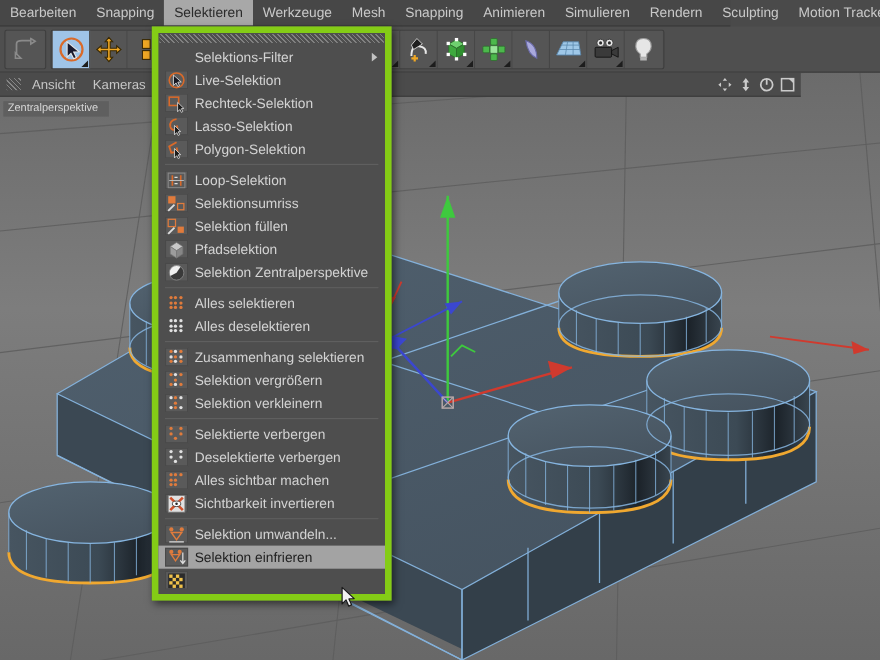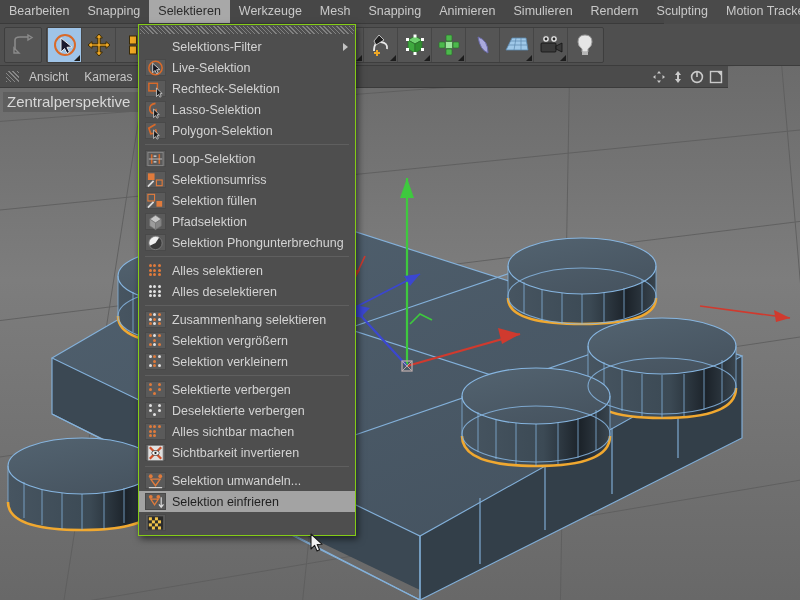--- a/index.html
+++ b/index.html
@@ -81,31 +81,31 @@
     width:13px;height:11px;margin-left:6px;margin-right:2px;
     background-image:
       repeating-linear-gradient(45deg,#9a9a9a 0 1px,transparent 1px 3px);
     opacity:.75;
   }
   #vpicons{ margin-left:auto; display:flex; align-items:center; padding-right:4px; gap:2px;}
   .vpi{ width:17px;height:17px;display:flex;align-items:center;justify-content:center;color:#c9c9c9;font-size:12px;}
 
   #vplabel{
     position:absolute; left:3px; top:26px;
-    font-size:15px; color:#d8d8d8;
+    font-size:10px; color:#d8d8d8;
     background:#5f5f5f;
     padding:1px 10px 2px 4px;
     z-index:11;
   }
 
   
   #dropdown{
     position:absolute; left:138px; top:24px; width:218px;
     background:#4e4e4e;
-    border:1px solid #84cc16;
+    border:6px solid #84cc16;
     box-shadow:2px 3px 7px rgba(0,0,0,.55);
     z-index:60;
     padding-bottom:2px;
   }
   #tearoff{
     height:8px; margin:1px 1px 2px 1px;
     background-image:repeating-linear-gradient(45deg,#8a8a8a 0 1px,transparent 1px 3px);
     opacity:.85;
   }
   .mi{
@@ -653,21 +653,21 @@
       <div class="mi">
         <span class="ic">
           <span class="icbox">
             <svg width="20" height="18" viewBox="0 0 20 18">
               <circle cx="10" cy="9" r="7" fill="#3a3a3a"></circle>
               <path d="M4 12 A7 7 0 0 1 14 3 L10 9 Z" fill="#f0f0f0"></path>
               <circle cx="10" cy="9" r="7" fill="none" stroke="#888" stroke-width=".8"></circle>
             </svg>
           </span>
         </span>
-        <span class="lbl">Selektion Phongunterbrechung</span>
+        <span class="lbl">Selektion Zentralperspektive</span>
       </div>
       <div class="sep"></div>
       <div class="mi">
         <span class="ic">
           <span class="">
             <span class="dots">
               <i class="d-o"></i>
               <i class="d-o"></i>
               <i class="d-o"></i>
               <i class="d-o"></i>

